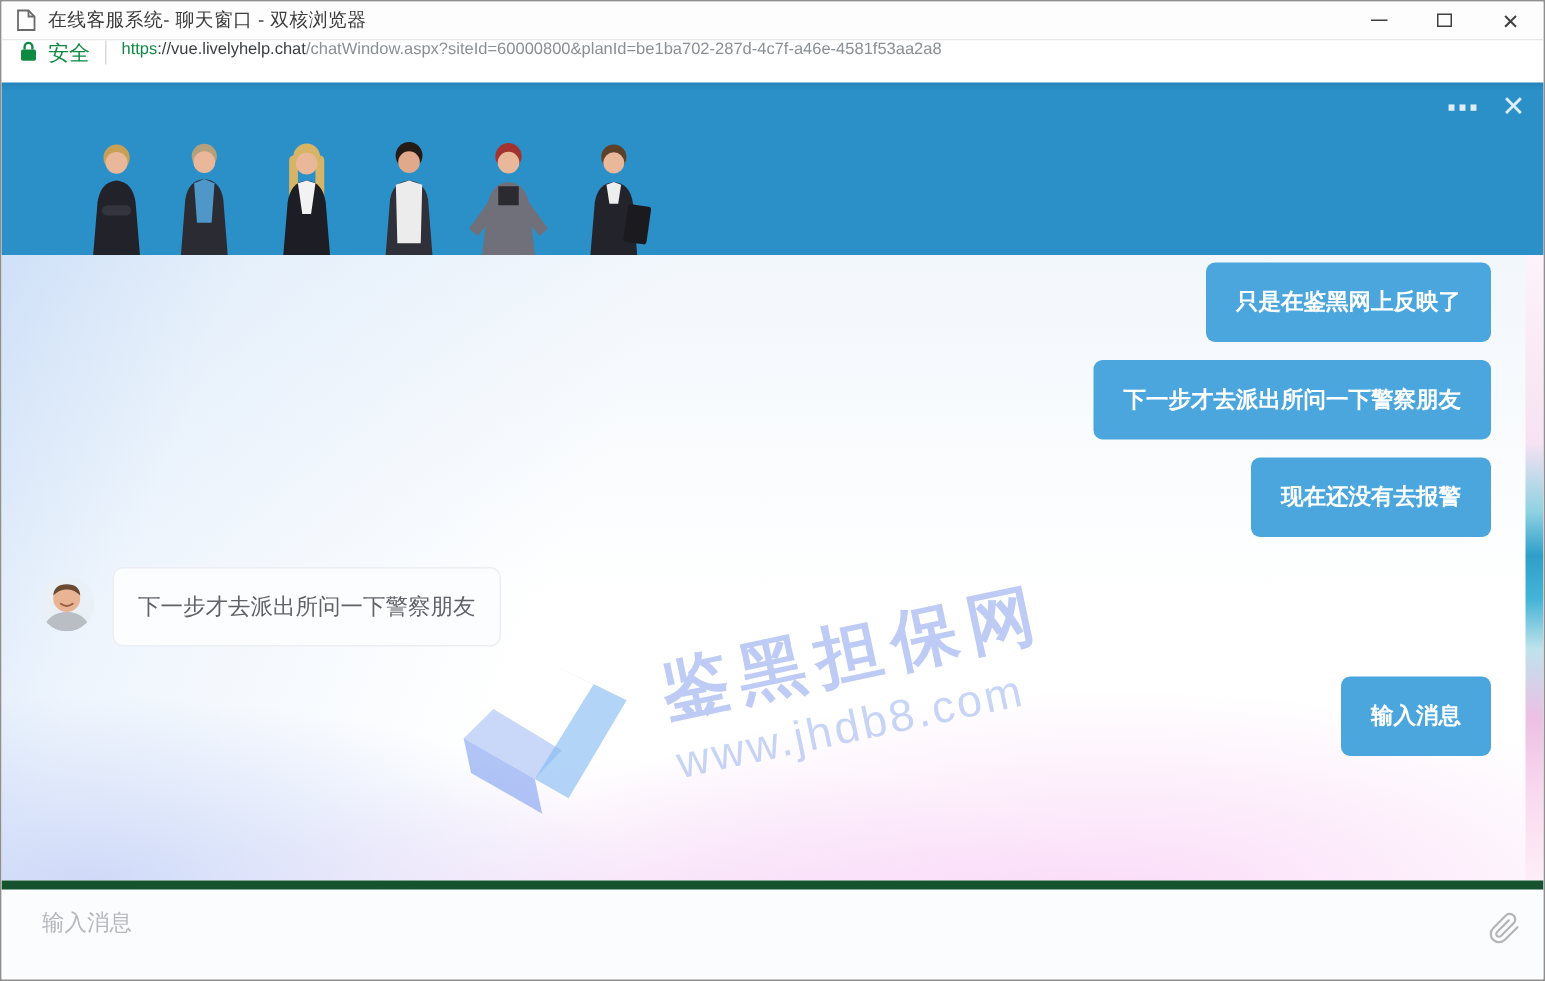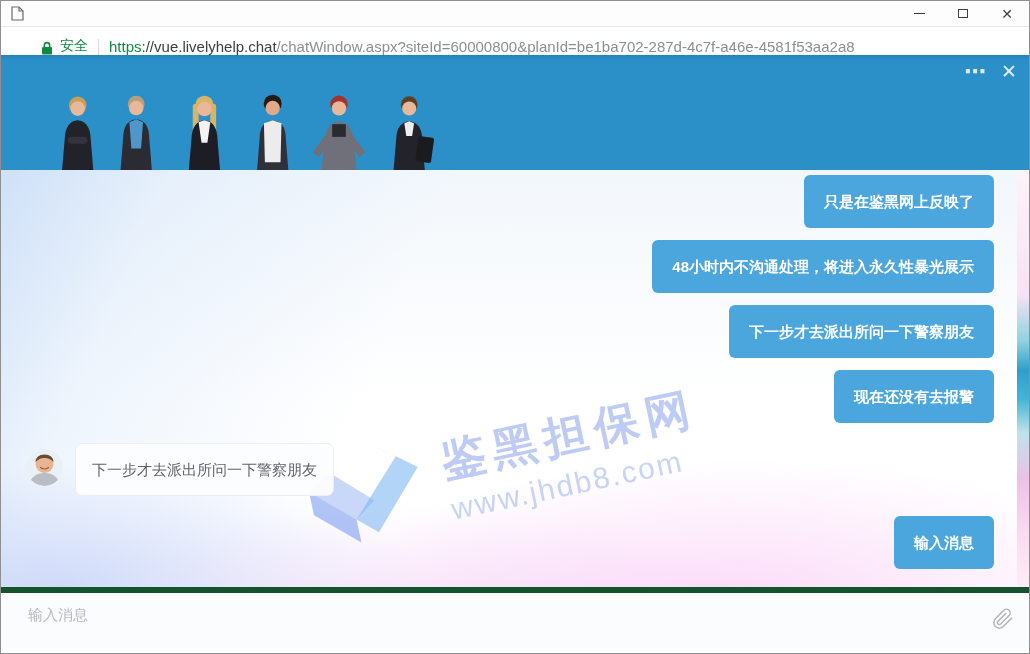--- a/index.html
+++ b/index.html
@@ -10,25 +10,25 @@
   .titlebar { height:26px; background:#fdfdfd; border-bottom:1px solid #e7e7e7; display:flex; align-items:center; padding:0 0 0 10px; }
   .page-icon { width:13px; height:15px; margin-right:8px; flex:0 0 auto; }
   .title-text { font-size:12.5px; color:#3c3c3c; letter-spacing:.3px; }
   .win-controls { margin-left:auto; display:flex; align-items:center; height:100%; }
   .win-btn { width:44px; height:100%; display:flex; align-items:center; justify-content:center; color:#404040; cursor:default; }
   .glyph-min { display:block; width:11px; height:0; border-top:1.4px solid #404040; }
   .glyph-max { display:block; width:10px; height:9px; border:1.4px solid #404040; }
   .glyph-close { font-size:14px; line-height:1; }
 
   
-  .addressbar { height:28px; background:#ffffff; display:flex; align-items:flex-end; padding:0 12px;margin-left:28px; }
+  .addressbar { height:28px; background:#ffffff; display:flex; align-items:flex-start; padding:0 12px; }
   .lock-icon { width:12px; height:14px; margin-right:7px; flex:0 0 auto; }
   .secure-label { font-size:14px; color:#0e8a43; margin-right:10px; }
   .addr-sep { width:1px; height:16px; background:#d9d9d9; margin-right:10px; }
-  .url { font-size:15px; white-space:nowrap; overflow:hidden; }
+  .url { font-size:11px; white-space:nowrap; overflow:hidden; }
   .url .scheme { color:#0e8a43; }
   .url .host { color:#3c4043; }
   .url .path { color:#8a8f94; }
 
   
   .chat-header { position:relative; height:115px; background:linear-gradient(180deg,#2384ba 0%, #2b90c8 5%, #2b90c8 100%); }
   .team-photo { position:absolute; left:54px; bottom:0; width:412px; height:78px; }
   .header-actions { position:absolute; top:6px; right:12px; display:flex; align-items:center; gap:15px; color:#ddeefa; }
   .menu-dots { font-size:22px; font-weight:bold; line-height:22px; cursor:pointer; }
   .chat-close { font-size:19px; line-height:22px; cursor:pointer; }
@@ -69,20 +69,21 @@
 </head>
 <body>
 
 <div class="browser">
 
   <div class="titlebar">
     <svg class="page-icon" viewBox="0 0 13 15">
       <path d="M1 1 h7 l4 4 v9 h-11 z" fill="none" stroke="#6a6a6a" stroke-width="1.2"></path>
       <path d="M8 1 v4 h4" fill="none" stroke="#6a6a6a" stroke-width="1.2"></path>
     </svg>
+    <span class="title-text">在线客服系统- 聊天窗口 - 双核浏览器</span>
     <div class="win-controls">
       <span class="win-btn">
           <span class="glyph-min"></span>
         </span>
       <span class="win-btn">
           <span class="glyph-max"></span>
         </span>
       <span class="win-btn">
           <span class="glyph-close">✕</span>
         </span>
@@ -167,23 +168,20 @@
       </svg>
       <div>
         <div class="wm-title">鉴黑担保网</div>
         <div class="wm-url">www.jhdb8.com</div>
       </div>
     </div>
 
     <div class="messages">
       <div class="msg right first">
         <div class="bubble">只是在鉴黑网上反映了</div>
-      </div>
-      <div class="msg right">
-        <div class="bubble">48小时内不沟通处理，将进入永久性暴光展示</div>
       </div>
       <div class="msg right">
         <div class="bubble">下一步才去派出所问一下警察朋友</div>
       </div>
       <div class="msg right">
         <div class="bubble">现在还没有去报警</div>
       </div>
       <div class="msg left gap-lg">
         <span class="avatar">
           <svg viewBox="0 0 37 37" width="37" height="37">

